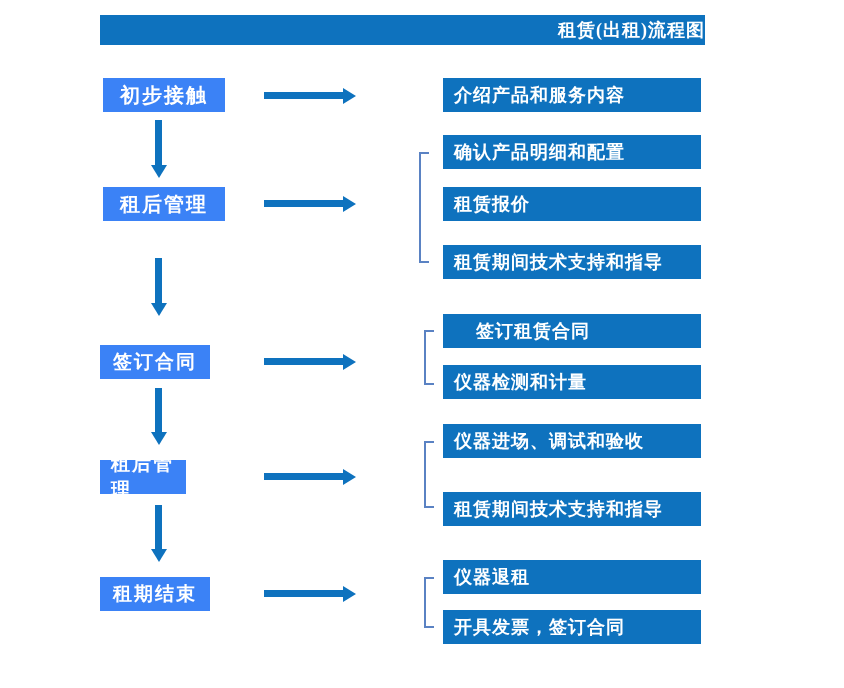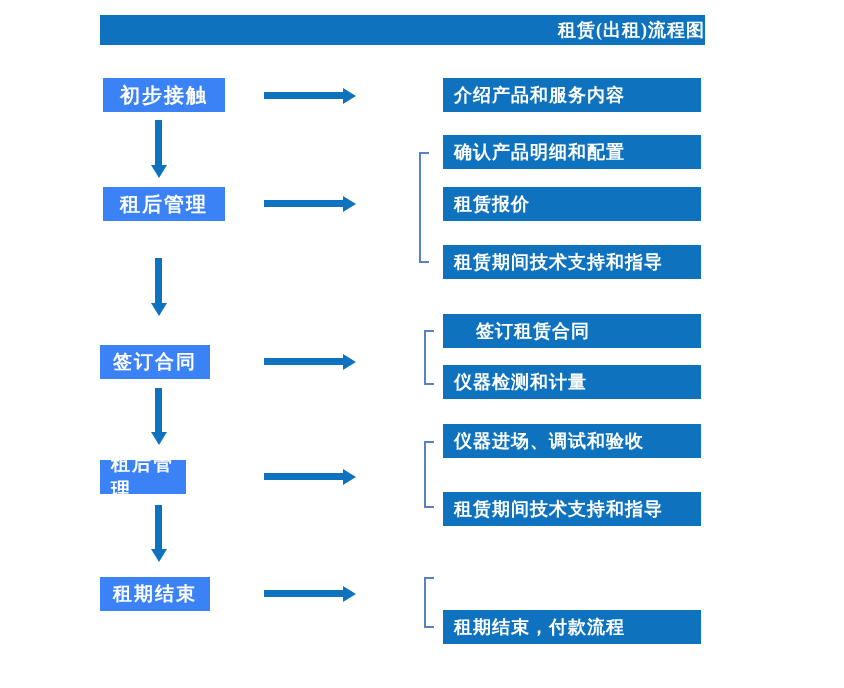--- a/index.html
+++ b/index.html
@@ -139,15 +139,16 @@
   <div class="detail-box" style="top:135px;">确认产品明细和配置</div>
   <div class="detail-box" style="top:187px;">租赁报价</div>
   <div class="detail-box" style="top:245px;">租赁期间技术支持和指导</div>
 
   <div class="detail-box" style="top:314px;padding-left:33px;">签订租赁合同</div>
   <div class="detail-box" style="top:365px;">仪器检测和计量</div>
 
   <div class="detail-box" style="top:424px;">仪器进场、调试和验收</div>
   <div class="detail-box" style="top:492px;">租赁期间技术支持和指导</div>
 
-  <div class="detail-box" style="top:610px;">租期结束，付款流程</div>
+  <div class="detail-box" style="top:560px;">仪器退租</div>
+  <div class="detail-box" style="top:610px;">开具发票，签订合同</div>
 
 </div>
 
 </body></html>

